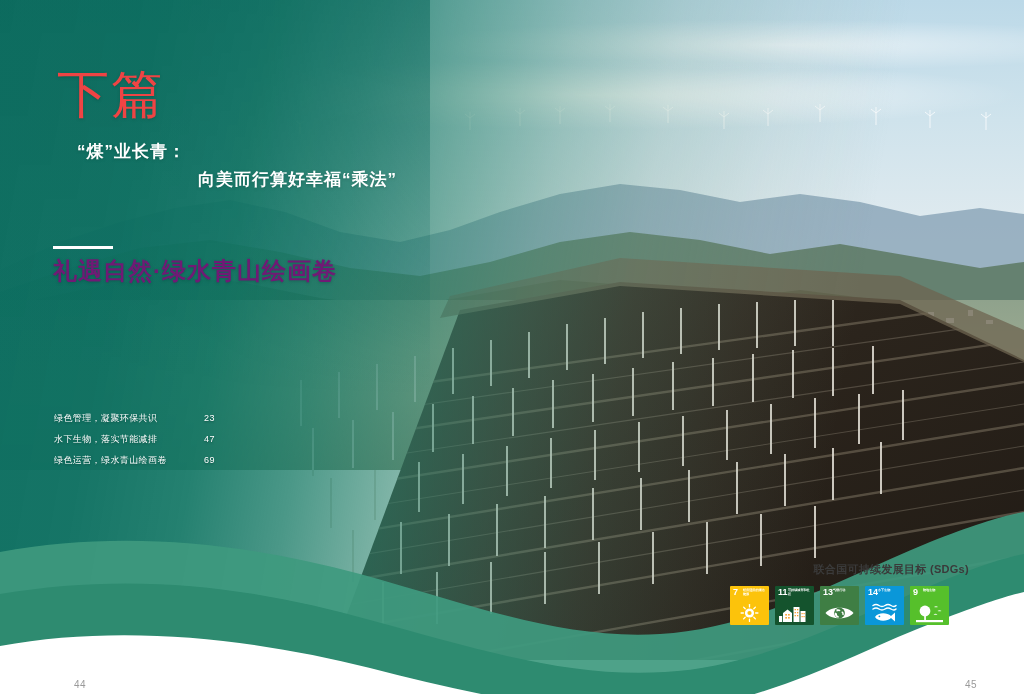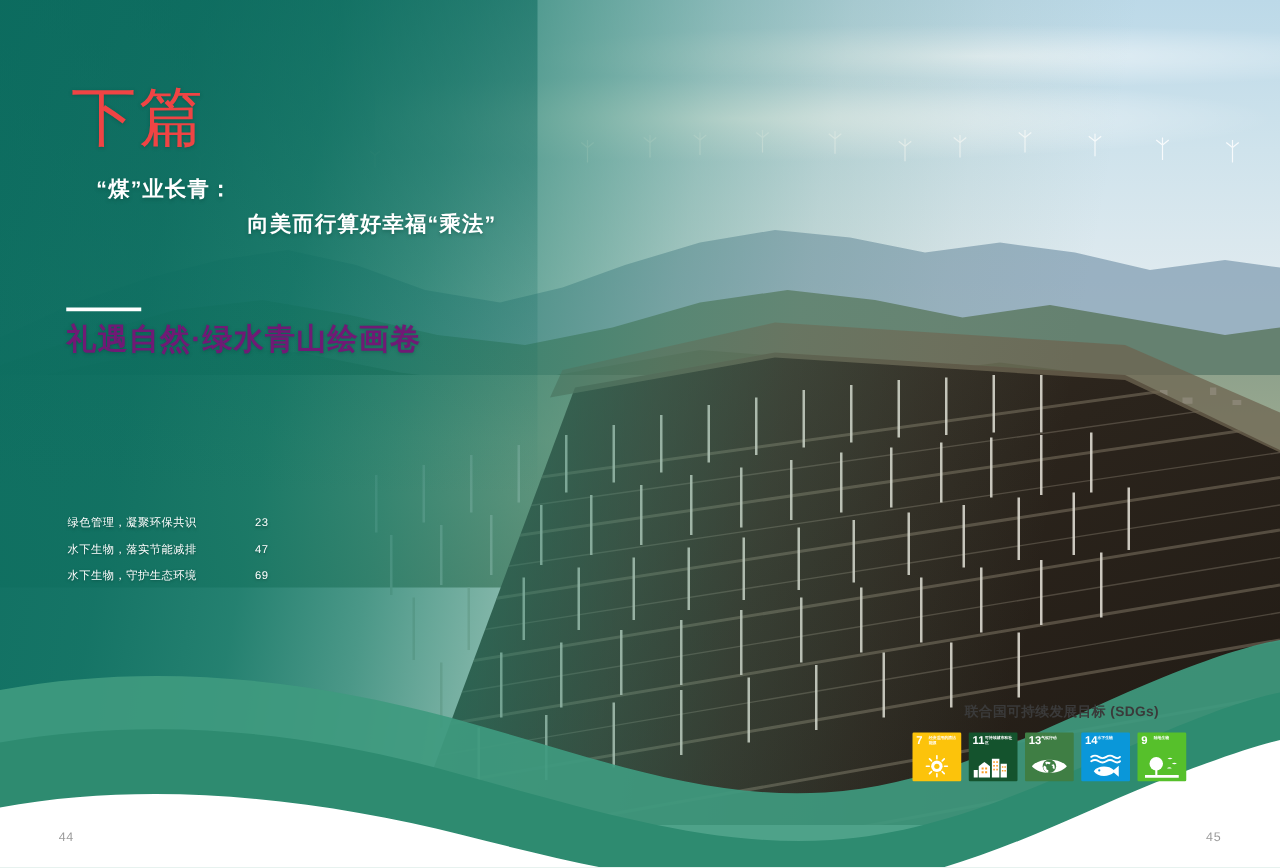--- a/index.html
+++ b/index.html
@@ -82,30 +82,30 @@
 
   .toc{position:absolute;left:54px;top:386px;width:230px;margin-top:28px;}
   .toc-row{display:flex;align-items:baseline;font-size:9px;line-height:1;
       margin-bottom:12px;color:#ffffff;letter-spacing:.4px;
       text-shadow:0 1px 2px rgba(0,50,42,.5);}
   .toc-label{width:150px;}
   .toc-page{font-size:9px;}
 
   
   .sdg{position:absolute;left:730px;top:562px;width:245px;}
-  .sdg-title{font-size:11px;font-weight:bold;color:#3a3a3a;text-align:center;
+  .sdg-title{font-size:11px;font-weight:bold;color:#3a3a3a;text-align:right;
       letter-spacing:.3px;margin-bottom:9px;padding-right:6px;}
   .sdg-row{display:flex;gap:6px;}
   .sdg-tile{position:relative;width:39px;height:39px;border-radius:1px;overflow:hidden;}
   .sdg-num{position:absolute;left:3px;top:2px;font-size:9px;font-weight:bold;color:#fff;line-height:1;}
   .sdg-lab{position:absolute;left:13px;top:3px;right:2px;font-size:3.1px;color:#fff;
       line-height:1.25;font-weight:bold;letter-spacing:0;}
   .sdg-art{position:absolute;left:0;bottom:1px;width:39px;height:24px;}
 
-  .pagenum{position:absolute;bottom:18px;font-size:10px;color:#9a9a9a;letter-spacing:.5px;}
+  .pagenum{position:absolute;bottom:4px;font-size:10px;color:#9a9a9a;letter-spacing:.5px;margin-left:27px;}
   .pn-left{left:47px;}
   .pn-right{right:47px;}
 </style>
 </head>
 <body>
 
 <div id="page">
 
   <div class="photo">
     <div class="sky"></div>
@@ -407,21 +407,21 @@
     <div class="toc">
       <div class="toc-row">
         <span class="toc-label">绿色管理，凝聚环保共识</span>
         <span class="toc-page">23</span>
       </div>
       <div class="toc-row">
         <span class="toc-label">水下生物，落实节能减排</span>
         <span class="toc-page">47</span>
       </div>
       <div class="toc-row">
-        <span class="toc-label">水下生物，守护生态环境</span>
+        <span class="toc-label">绿色运营，绿水青山绘画卷</span>
         <span class="toc-page">69</span>
       </div>
     </div>
   </div>
 
   <div class="sdg">
     <div class="sdg-title">联合国可持续发展目标 (SDGs)</div>
     <div class="sdg-row">
 
       <div class="sdg-tile" style="background:#FCC30B;">

